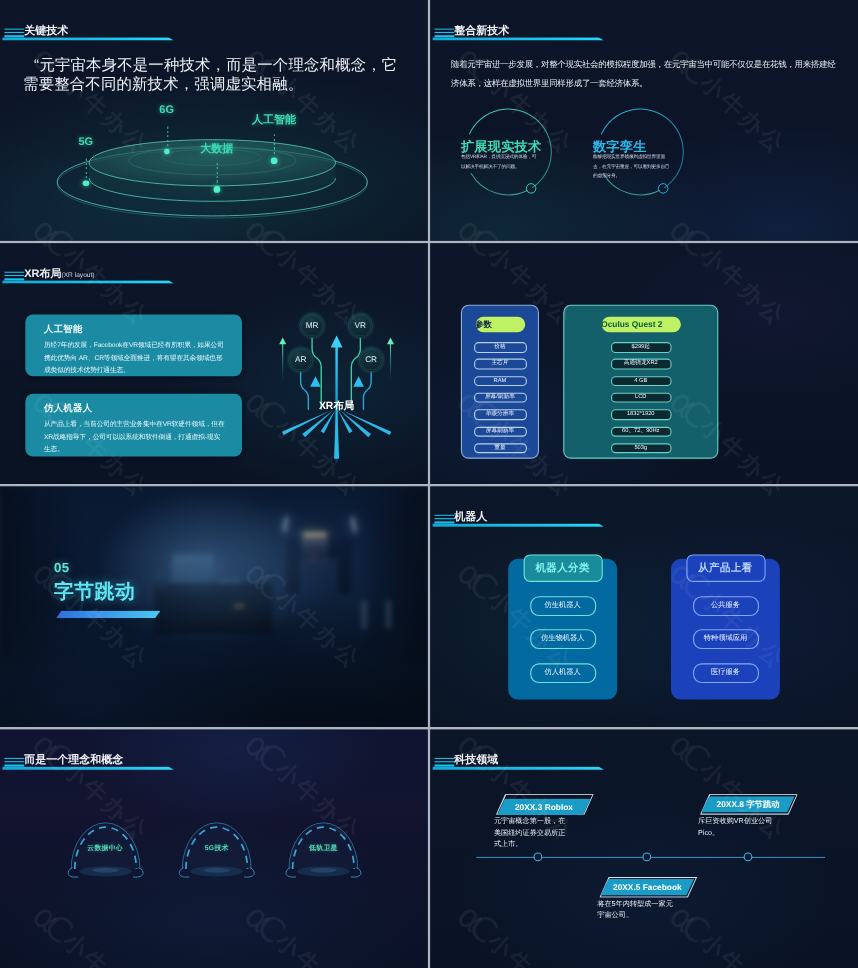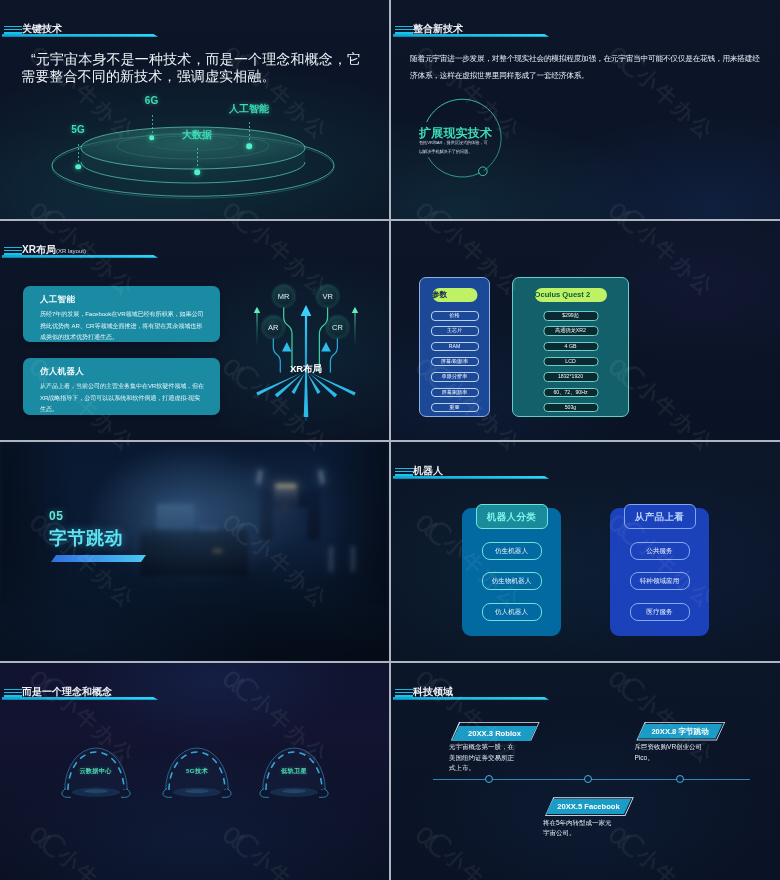--- a/index.html
+++ b/index.html
@@ -95,21 +95,21 @@
   
   .s4{background:#0b1427;}
   .s4 .bg4{position:absolute;inset:0;
     background:
       radial-gradient(60% 55% at 20% 80%, rgba(20,55,105,.22) 0%, rgba(11,20,39,0) 72%),
       radial-gradient(55% 50% at 80% 30%, rgba(40,30,90,.20) 0%, rgba(11,20,39,0) 72%),
       linear-gradient(180deg,#0c1628 0%,#0a1325 100%);}
   .s4cols{position:absolute;inset:0;z-index:12;}
   .s4cols .col{position:absolute;top:56px;height:138px;border-radius:7px;}
   .s4cols .col.blue{left:28px;width:69px;background:#1b4897;border:.9px solid #8fb0dd;}
-  .s4cols .col.teal{left:121px;width:115px;background:#14606a;border:.9px solid #63cfc7;}
+  .s4cols .col.teal{left:121px;width:115px;background:#14606a;border:.9px solid #63cfc7;padding-left:24px;}
   .s4cols .col.purple{left:253px;width:116px;background:#3b3576;border:.9px solid #a39ed6;}
   .s4cols .col .cap{position:absolute;left:50%;transform:translateX(-50%);top:10px;
     height:14px;line-height:14px;border-radius:7px;background:#bef264;
     font-size:7.6px;font-weight:700;text-align:left;white-space:nowrap;}
   .s4cols .col.blue .cap{color:#11254a;width:45px;}
   .s4cols .col.teal .cap{color:#0c5b3d;width:72px;}
   .s4cols .col.purple .cap{color:#16162c;width:78px;}
   .s4cols .col .pill{position:absolute;left:50%;transform:translateX(-50%);
     height:7.6px;line-height:7.6px;border-radius:4px;text-align:center;white-space:nowrap;
     font-size:5.2px;color:#f4f8ff;}
@@ -320,20 +320,35 @@
                 <stop offset="0%" stop-color="#3ddbb4"></stop>
                 <stop offset="100%" stop-color="#3ddbb4" stop-opacity=".55"></stop>
               </linearGradient>
             </defs>
             <path d="M 9.39 29.46 A 41.5 41.5 0 1 1 70.21 81.41" fill="none" stroke="url(#rg0)" stroke-width="1" stroke-linecap="round"></path>
             <path d="M 11.06 67.75 A 41.5 41.5 0 0 0 65.19 84.30" fill="none" stroke="#3aa88f" stroke-width="1" stroke-linecap="round" opacity=".95"></path>
             <circle cx="68.99" cy="82.19" r="4.6" fill="none" stroke="#3ddbb4" stroke-width=".9"></circle>
           </svg>
           <div class="ct" style="color: rgb(61, 219, 180);">扩展现实技术</div>
           <div class="cd">包括VR和AR，提供沉浸式的体验，可以解决手机解决不了的问题。</div>
+        </div>
+        <div class="c" style="left: 147px;">
+          <svg class="ring" viewBox="0 0 100 100">
+            <defs>
+              <linearGradient id="rg1" x1="0" y1="0" x2="1" y2="1">
+                <stop offset="0%" stop-color="#2bb7e8"></stop>
+                <stop offset="100%" stop-color="#2bb7e8" stop-opacity=".55"></stop>
+              </linearGradient>
+            </defs>
+            <path d="M 9.39 29.46 A 41.5 41.5 0 1 1 70.21 81.41" fill="none" stroke="url(#rg1)" stroke-width="1" stroke-linecap="round"></path>
+            <path d="M 11.06 67.75 A 41.5 41.5 0 0 0 65.19 84.30" fill="none" stroke="#3aa88f" stroke-width="1" stroke-linecap="round" opacity=".95"></path>
+            <circle cx="68.99" cy="82.19" r="4.6" fill="none" stroke="#2bb7e8" stroke-width=".9"></circle>
+          </svg>
+          <div class="ct" style="color: rgb(43, 183, 232);">数字孪生</div>
+          <div class="cd">能够把现实世界镜像到虚拟世界里面去，在元宇宙重置，可以看到更多自己的虚拟分身。</div>
         </div>
       </div>
   <div class="hdr">
     <div class="bars">
           <i></i>
           <i></i>
           <i></i>
         </div>
     <div class="ttl"><span>整合新技术</span></div>
     <div class="uline"></div>

